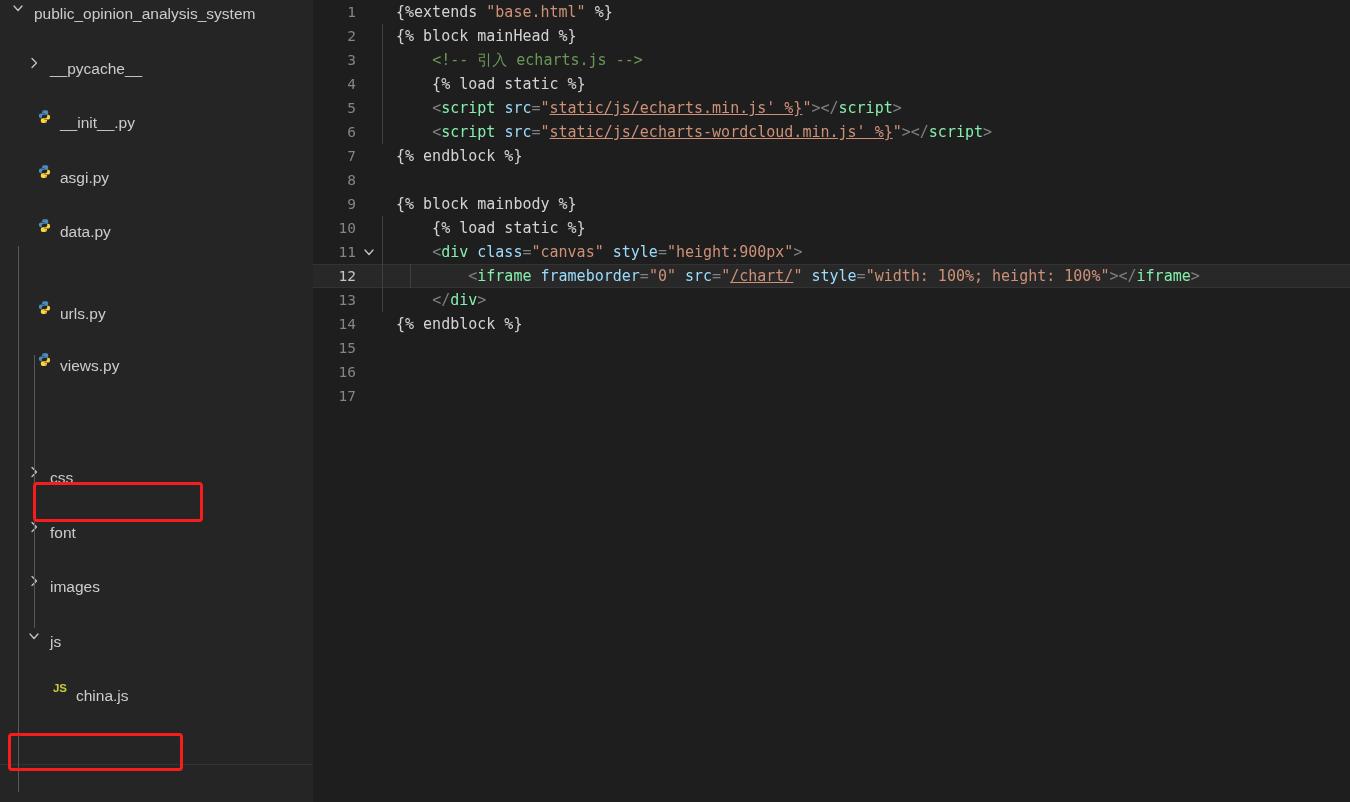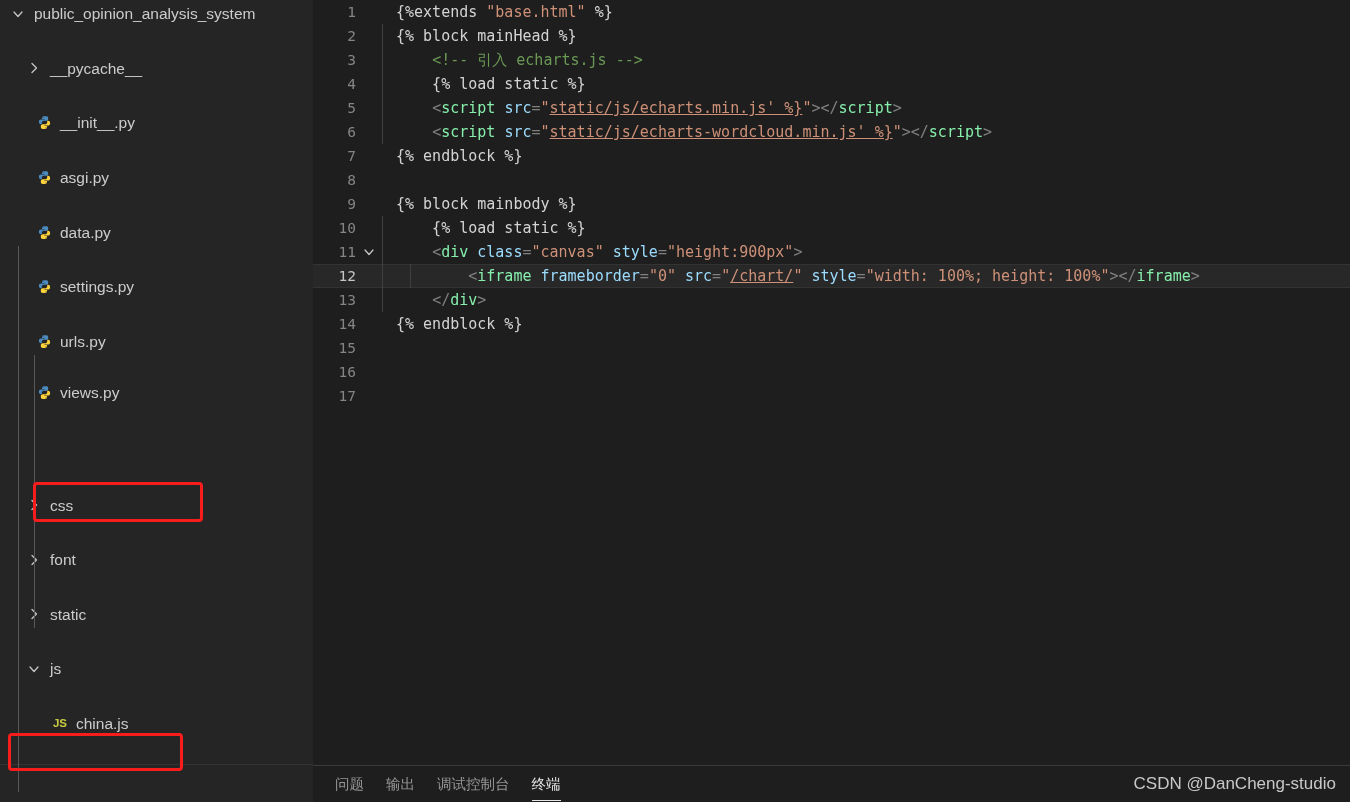--- a/index.html
+++ b/index.html
@@ -16,21 +16,21 @@
     width: 313px; height: 802px;
     background: #252526;
     position: relative;
     overflow: hidden;
     flex: 0 0 313px;
   }
   .tree { padding-top: 0px; }
   .row {
     height: 27.3px;
     display: flex;
-    align-items: center;
+    align-items: flex-start;
     position: relative;
     white-space: nowrap;
     font-size: 15.5px;
     color: #cccccc;
     cursor: pointer;
   }
   .twisty {
     width: 16px; height: 16px;
     flex: 0 0 16px;
     position: relative;
@@ -205,29 +205,20 @@
         </div>
         <div class="row" style="top: 109.2px;">
           <span class="ficon" style="margin-left: 34px;">
             <svg width="15" height="15" viewBox="0 0 16 16">
               <path d="M7.9 1.2c-1.5 0-2.6.5-2.6 1.7v1.4h2.8v.4H4.2c-1.2 0-2.2.8-2.2 2.5s.9 2.6 2.1 2.6h1V8.4c0-1.2 1-2.2 2.3-2.2h2.6c1 0 1.9-.8 1.9-1.8V2.9c0-1-.9-1.7-2-1.7zM6.4 2.3c.3 0 .5.2.5.5s-.2.5-.5.5-.5-.2-.5-.5.2-.5.5-.5z" fill="#4b8bbe"></path>
               <path d="M8.1 14.8c1.5 0 2.6-.5 2.6-1.7v-1.4H7.9v-.4h3.9c1.2 0 2.2-.8 2.2-2.5s-.9-2.6-2.1-2.6h-1v1.4c0 1.2-1 2.2-2.3 2.2H6c-1 0-1.9.8-1.9 1.8v1.5c0 1 .9 1.7 2 1.7zm1.5-1.1c-.3 0-.5-.2-.5-.5s.2-.5.5-.5.5.2.5.5-.2.5-.5.5z" fill="#ffd43b"></path>
             </svg>
           </span>
           <span class="lbl">data.py</span>
         </div>
-        <div class="row" style="top: 136.5px;">
-          <span class="ficon" style="margin-left: 34px;">
-            <svg width="15" height="15" viewBox="0 0 16 16">
-              <path d="M7.9 1.2c-1.5 0-2.6.5-2.6 1.7v1.4h2.8v.4H4.2c-1.2 0-2.2.8-2.2 2.5s.9 2.6 2.1 2.6h1V8.4c0-1.2 1-2.2 2.3-2.2h2.6c1 0 1.9-.8 1.9-1.8V2.9c0-1-.9-1.7-2-1.7zM6.4 2.3c.3 0 .5.2.5.5s-.2.5-.5.5-.5-.2-.5-.5.2-.5.5-.5z" fill="#4b8bbe"></path>
-              <path d="M8.1 14.8c1.5 0 2.6-.5 2.6-1.7v-1.4H7.9v-.4h3.9c1.2 0 2.2-.8 2.2-2.5s-.9-2.6-2.1-2.6h-1v1.4c0 1.2-1 2.2-2.3 2.2H6c-1 0-1.9.8-1.9 1.8v1.5c0 1 .9 1.7 2 1.7zm1.5-1.1c-.3 0-.5-.2-.5-.5s.2-.5.5-.5.5.2.5.5-.2.5-.5.5z" fill="#ffd43b"></path>
-            </svg>
-          </span>
-          <span class="lbl">settings.py</span>
-        </div>
         <div class="row" style="top: 163.8px;">
           <span class="ficon" style="margin-left: 34px;">
             <svg width="15" height="15" viewBox="0 0 16 16">
               <path d="M7.9 1.2c-1.5 0-2.6.5-2.6 1.7v1.4h2.8v.4H4.2c-1.2 0-2.2.8-2.2 2.5s.9 2.6 2.1 2.6h1V8.4c0-1.2 1-2.2 2.3-2.2h2.6c1 0 1.9-.8 1.9-1.8V2.9c0-1-.9-1.7-2-1.7zM6.4 2.3c.3 0 .5.2.5.5s-.2.5-.5.5-.5-.2-.5-.5.2-.5.5-.5z" fill="#4b8bbe"></path>
               <path d="M8.1 14.8c1.5 0 2.6-.5 2.6-1.7v-1.4H7.9v-.4h3.9c1.2 0 2.2-.8 2.2-2.5s-.9-2.6-2.1-2.6h-1v1.4c0 1.2-1 2.2-2.3 2.2H6c-1 0-1.9.8-1.9 1.8v1.5c0 1 .9 1.7 2 1.7zm1.5-1.1c-.3 0-.5-.2-.5-.5s.2-.5.5-.5.5.2.5.5-.2.5-.5.5z" fill="#ffd43b"></path>
             </svg>
           </span>
           <span class="lbl">urls.py</span>
         </div>
         <div class="row" style="top: 188px;">
@@ -257,21 +248,21 @@
           <span style="width: 8px;"></span>
           <span class="lbl">font</span>
         </div>
         <div class="row" style="top: 327.6px;">
           <span class="twisty" style="margin-left: 26px;">
             <svg width="16" height="16" viewBox="0 0 16 16">
               <path d="M6 3.5 L10.5 8 L6 12.5" fill="none" stroke="#c5c5c5" stroke-width="1.3" stroke-linecap="round" stroke-linejoin="round"></path>
             </svg>
           </span>
           <span style="width: 8px;"></span>
-          <span class="lbl">static</span>
+          <span class="lbl">images</span>
         </div>
         <div class="row" style="top: 354.9px;">
           <span class="twisty" style="margin-left: 26px;">
             <svg width="16" height="16" viewBox="0 0 16 16">
               <path d="M4 6 L8 10.5 L12 6" fill="none" stroke="#c5c5c5" stroke-width="1.3" stroke-linecap="round" stroke-linejoin="round"></path>
             </svg>
           </span>
           <span style="width: 8px;"></span>
           <span class="lbl">js</span>
         </div>
@@ -308,33 +299,16 @@
         <div class="cline"><span class="lno">14</span><span class="fold"></span><span class="code-txt"><span class="t-def">{% endblock %}</span></span></div>
         <div class="cline"><span class="lno">15</span><span class="fold"></span><span class="code-txt"><span class="t-def"></span></span></div>
         <div class="cline"><span class="lno">16</span><span class="fold"></span><span class="code-txt"><span class="t-def"></span></span></div>
         <div class="cline"><span class="lno">17</span><span class="fold"></span><span class="code-txt"><span class="t-def"></span></span></div>
       </div>
   <div class="ig" style="left: 69px; top: 24px; height: 120px;"></div>
       <div class="ig" style="left: 69px; top: 216px; height: 96px;"></div>
       <div class="ig" style="left: 97px; top: 264px; height: 24px;"></div>
     </div>
 
-  <div id="panel">
-    <div id="ptabs" style="display:flex;align-items:center;">
-        <div class="ptab">
-          <span>问题</span>
-        </div>
-        <div class="ptab">
-          <span>输出</span>
-        </div>
-        <div class="ptab">
-          <span>调试控制台</span>
-        </div>
-        <div class="ptab active">
-          <span>终端</span>
-        </div>
-      </div>
-    <div class="watermark">CSDN @DanCheng-studio</div>
-  </div>
 
 <div class="redbox" style="left: 33px; top: 482px; width: 170px; height: 40px;"></div>
     <div class="redbox" style="left: 8px; top: 733px; width: 175px; height: 38px;"></div>
   </div>
 
 </body></html>

